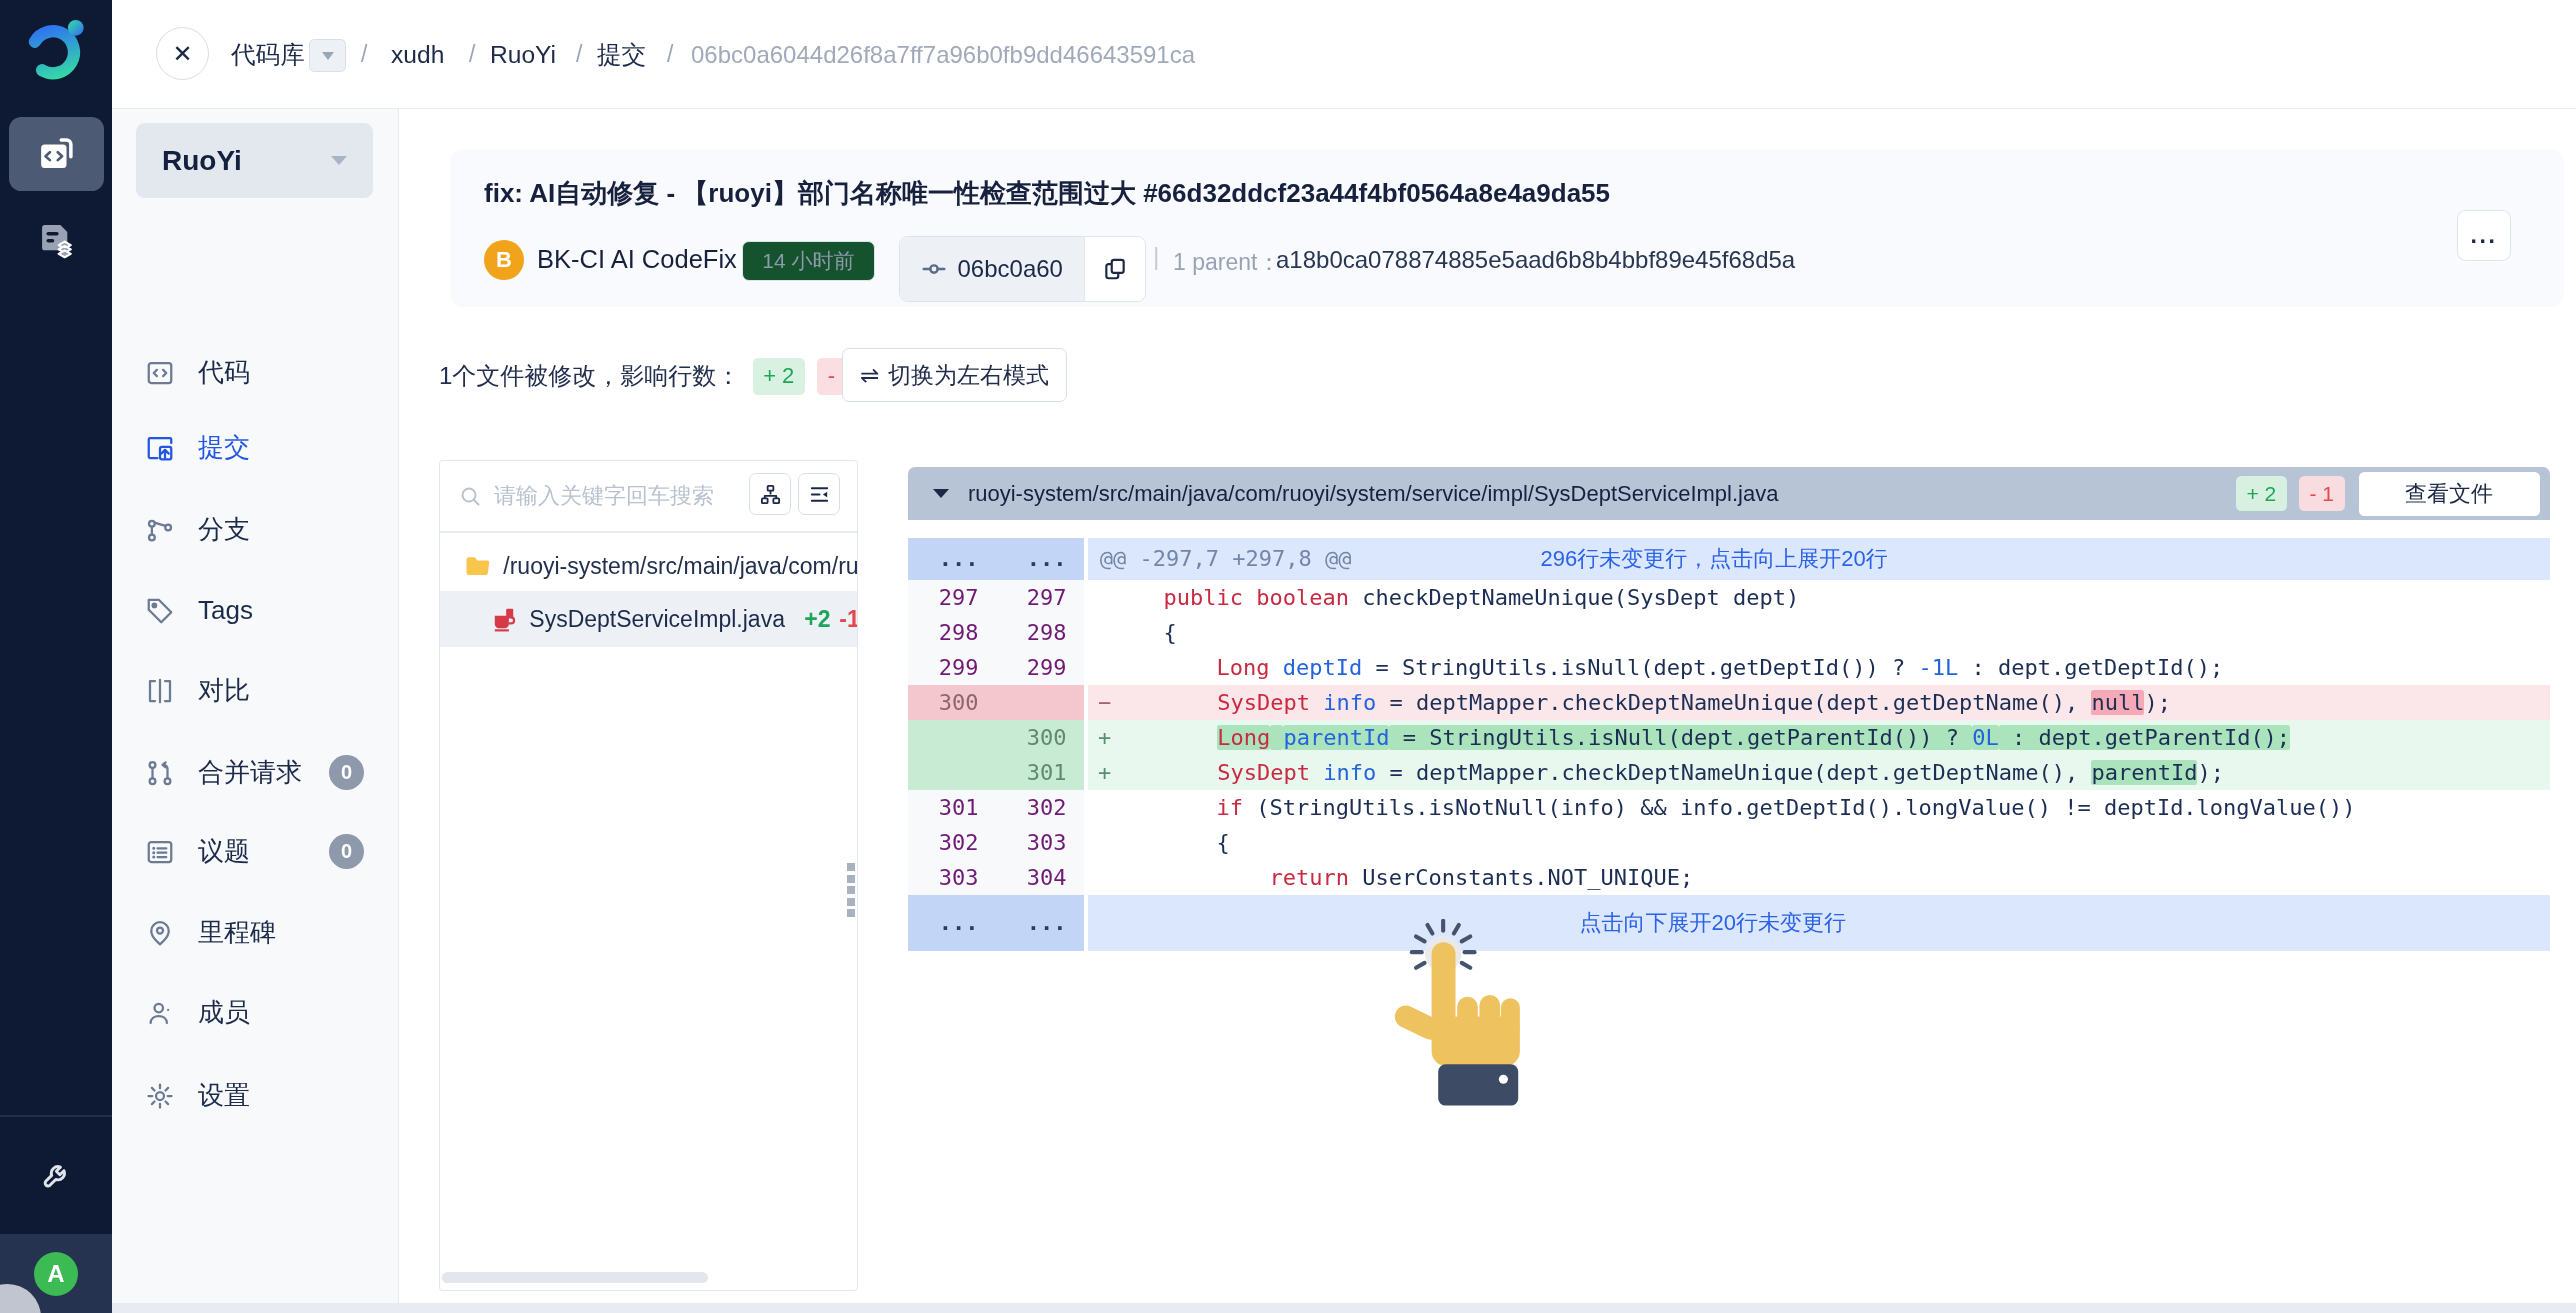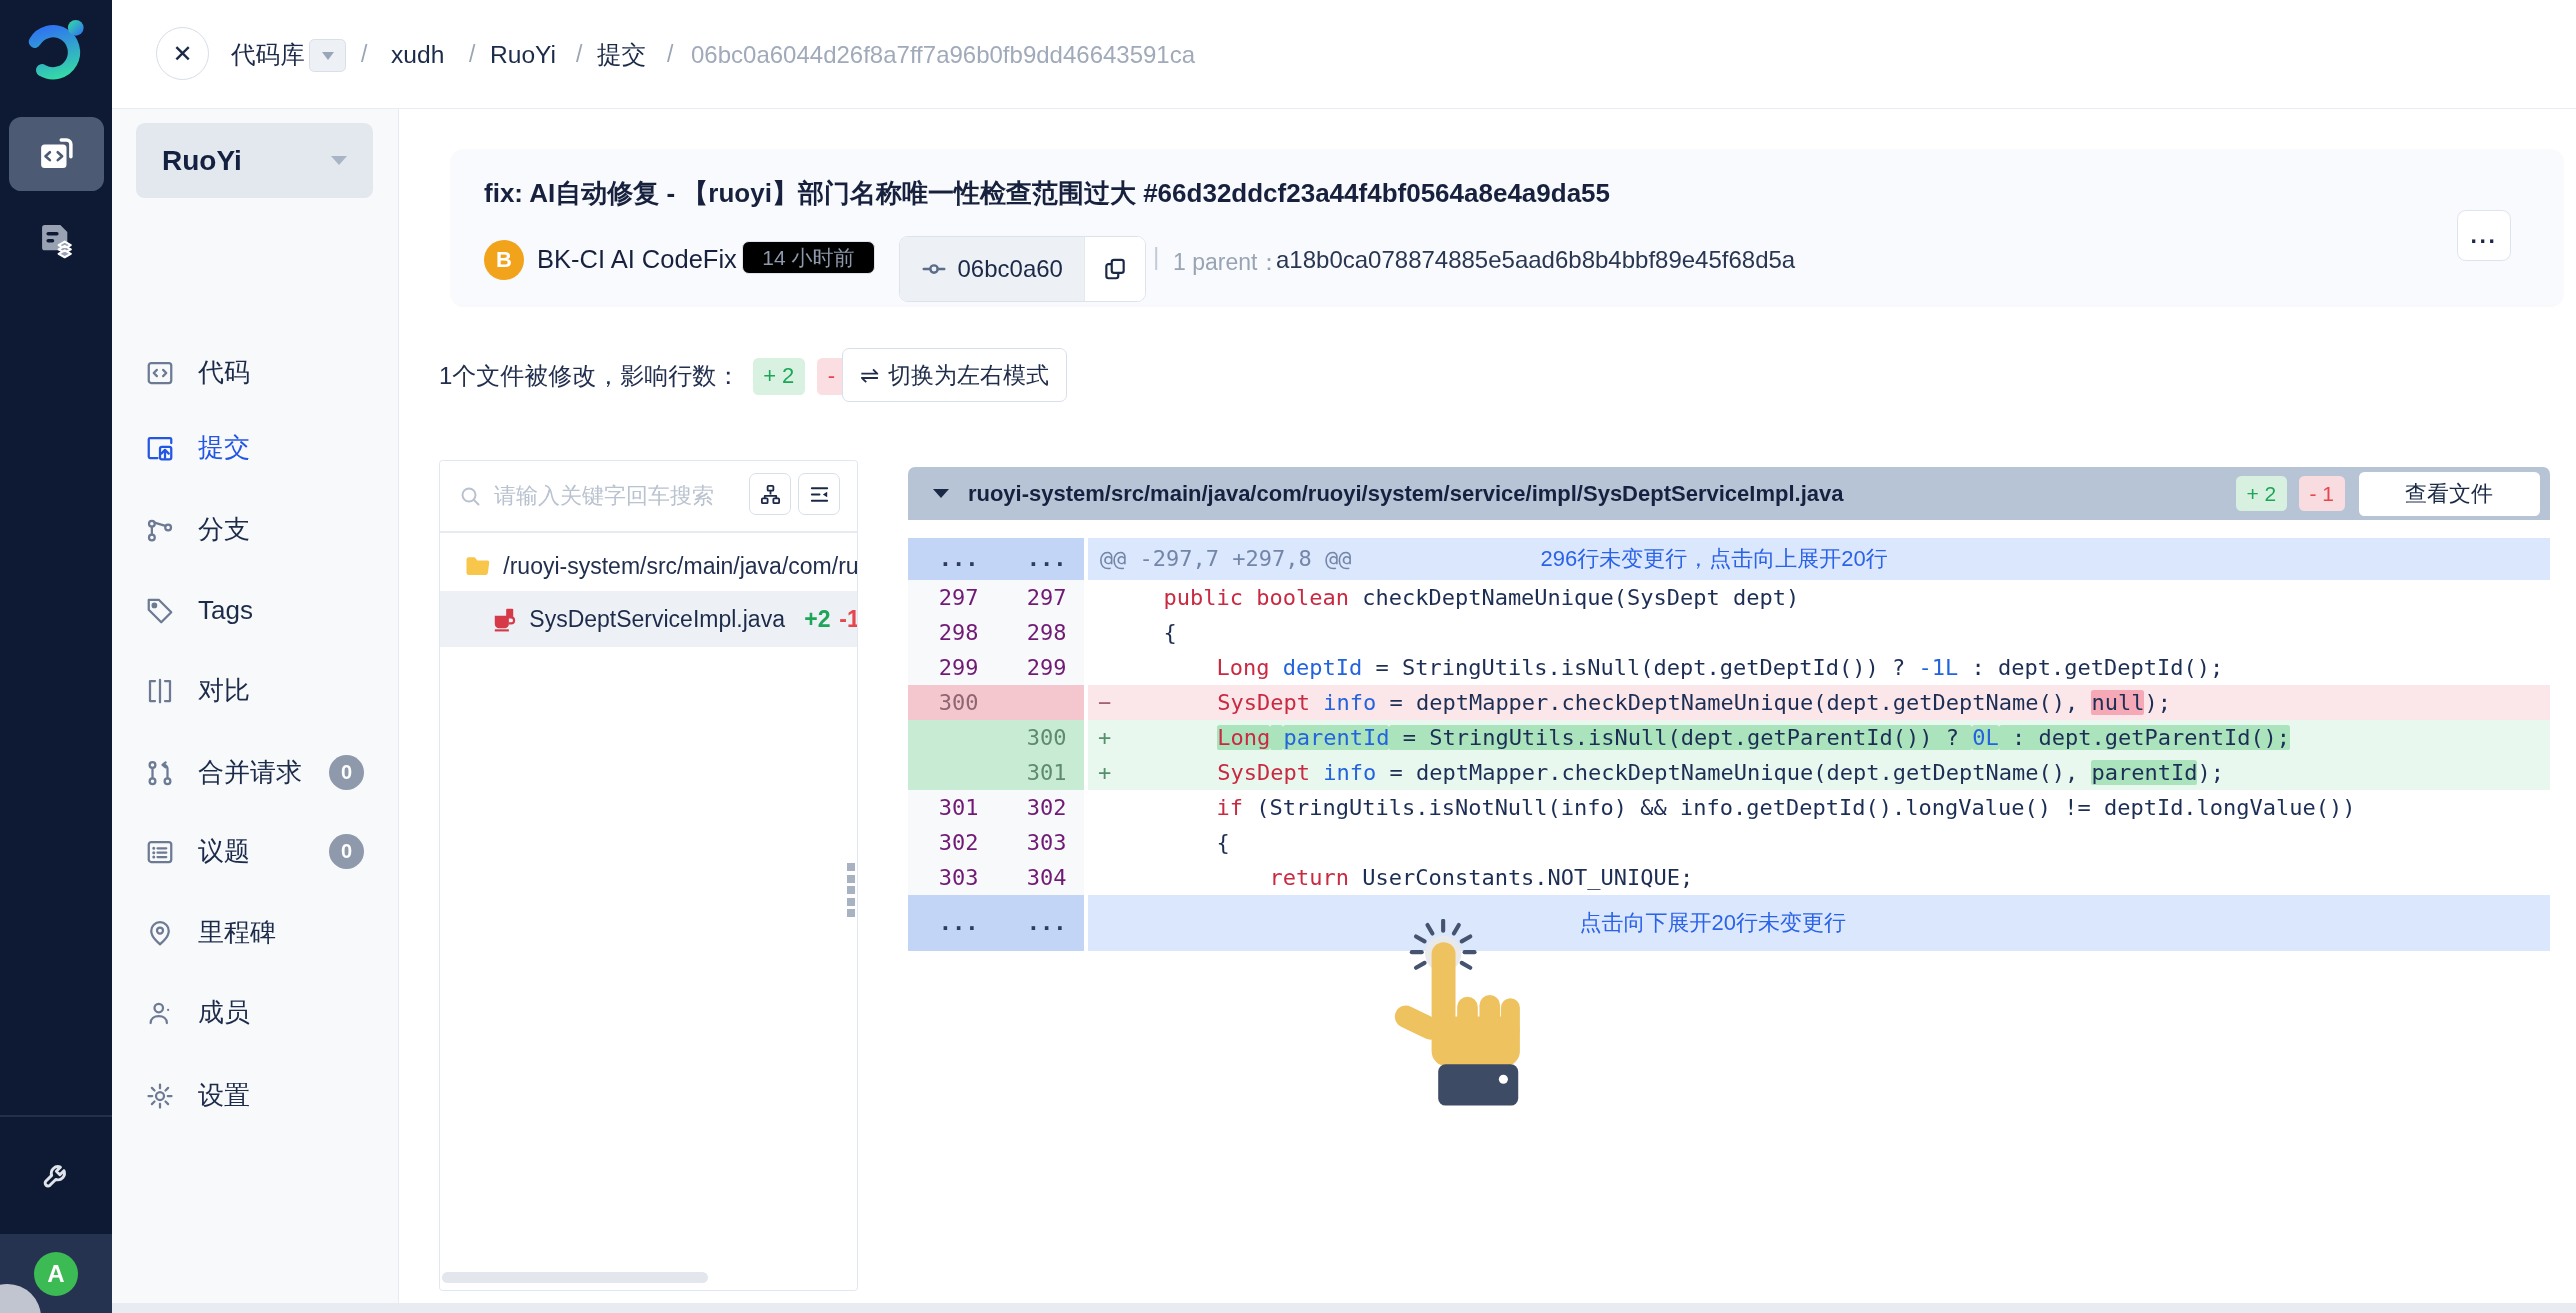--- a/index.html
+++ b/index.html
@@ -51,21 +51,21 @@
 
 #main{position:absolute;left:399px;top:111px;width:2177px;height:1203px;background:#fff}
 
 
 .commit-card{position:absolute;left:52px;top:39px;width:2112px;height:155px;background:#f8fafd;border-radius:12.3px;
   box-shadow:0 0.9px 2.6px rgba(20,40,80,.05)}
 .commit-title{position:absolute;left:33px;top:26px;font-size:26px;font-weight:bold;color:#17213d}
 .avatar-orange{position:absolute;left:33px;top:90px;width:40px;height:40px;border-radius:50%;background:#f2a31c;color:#fff;
   font-size:22px;font-weight:bold;display:flex;align-items:center;justify-content:center}
 .commit-author{position:absolute;left:86px;top:95px;font-size:25.5px;font-weight:normal;color:#17213d}
-.time-badge{position:absolute;left:291px;top:91px;height:33px;padding:0 19.3px;background:#000000;border:1.8px solid #dfe4ec;border-radius:7px;
+.time-badge{position:absolute;left:291px;top:91px;height:40px;padding:0 19.3px;background:#14532d;border:1.8px solid #dfe4ec;border-radius:7px;
   display:flex;align-items:center;font-size:21px;color:#8e99ab}
 .sha-split{position:absolute;left:448px;top:86px;height:66px;border:1.8px solid #dde3ec;border-radius:8.8px;overflow:hidden;display:flex;background:#fff}
 .sha-left{display:flex;align-items:center;gap:10.5px;background:#edf1f6;padding:0 21px;font-size:24px;color:#1b2947;cursor:pointer}
 .sha-copy{width:61px;display:flex;align-items:center;justify-content:center;background:#fff;cursor:pointer;border-left:1.8px solid #e4e9f0}
 .meta-div{position:absolute;left:702px;top:93px;font-size:24.6px;color:#c3cbd8}
 .parent-lbl{position:absolute;left:722px;top:97px;font-size:23px;color:#98a3b4}
 .parent-sha{position:absolute;left:825px;top:96px;font-size:24px;color:#2a3752;cursor:pointer}
 .more-btn{position:absolute;left:2006px;top:60px;width:54px;height:51px;background:#fff;border:1.8px solid #dfe4ec;border-radius:8.8px;
   display:flex;align-items:center;justify-content:center;font-size:23px;font-weight:bold;letter-spacing:2.6px;color:#1b2947;cursor:pointer}
 
@@ -99,21 +99,21 @@
 .file-add{margin-left:19.3px;font-size:23px;font-weight:600;color:#1da55a}
 .file-del{margin-left:8.8px;font-size:23px;font-weight:600;color:#e5474e}
 .hscroll{position:absolute;left:1.8px;bottom:7px;width:266px;height:11.4px;border-radius:6.1px;background:#e3e6ec;cursor:pointer}
 .drag-handle{position:absolute;left:448px;top:752px;display:flex;flex-direction:column;gap:3.5px;cursor:col-resize;z-index:6}
 .drag-handle i{width:8px;height:8px;background:#a9b2c0;display:block}
 
 
 .diff-panel{position:absolute;left:509px;top:356px;width:1642px}
 .diff-header{height:53px;background:#b7c4d6;border-radius:7px 7px 0 0;display:flex;align-items:center;padding:0 10.5px 0 24.6px}
 .tri-down{width:0;height:0;border-left:8px solid transparent;border-right:8px solid transparent;border-top:9.7px solid #1b2947}
-.diff-path{margin-left:19.3px;font-size:22px;font-weight:bold;color:#15213f}
+.diff-path{margin-left:19.3px;font-size:22px;font-weight:normal;color:#15213f}
 .diff-header .badge{height:35px;font-size:21px}
 .diff-header .badge.add{margin-left:auto;background:#d8f0e0}
 .diff-header .badge.del{margin-left:12.3px;background:#f9dcdf}
 .view-file-btn{margin-left:14px;width:181px;height:44px;background:#fff;border-radius:5.3px;display:flex;align-items:center;justify-content:center;
   font-size:22px;color:#1b2947;cursor:pointer}
 #diff-table{margin-top:17.6px}
 .drow{display:flex;height:35px;font-family:"DejaVu Sans Mono",monospace;font-size:22px}
 .gut{flex:0 0 88px;display:flex;align-items:center;justify-content:flex-end;padding-right:17.6px;background:#f7f9fb;color:#701a75}
 .gsep{flex:0 0 3.5px;background:#fff}
 .ccell{flex:1;display:flex;align-items:center;background:#fff;white-space:pre;overflow:hidden}

